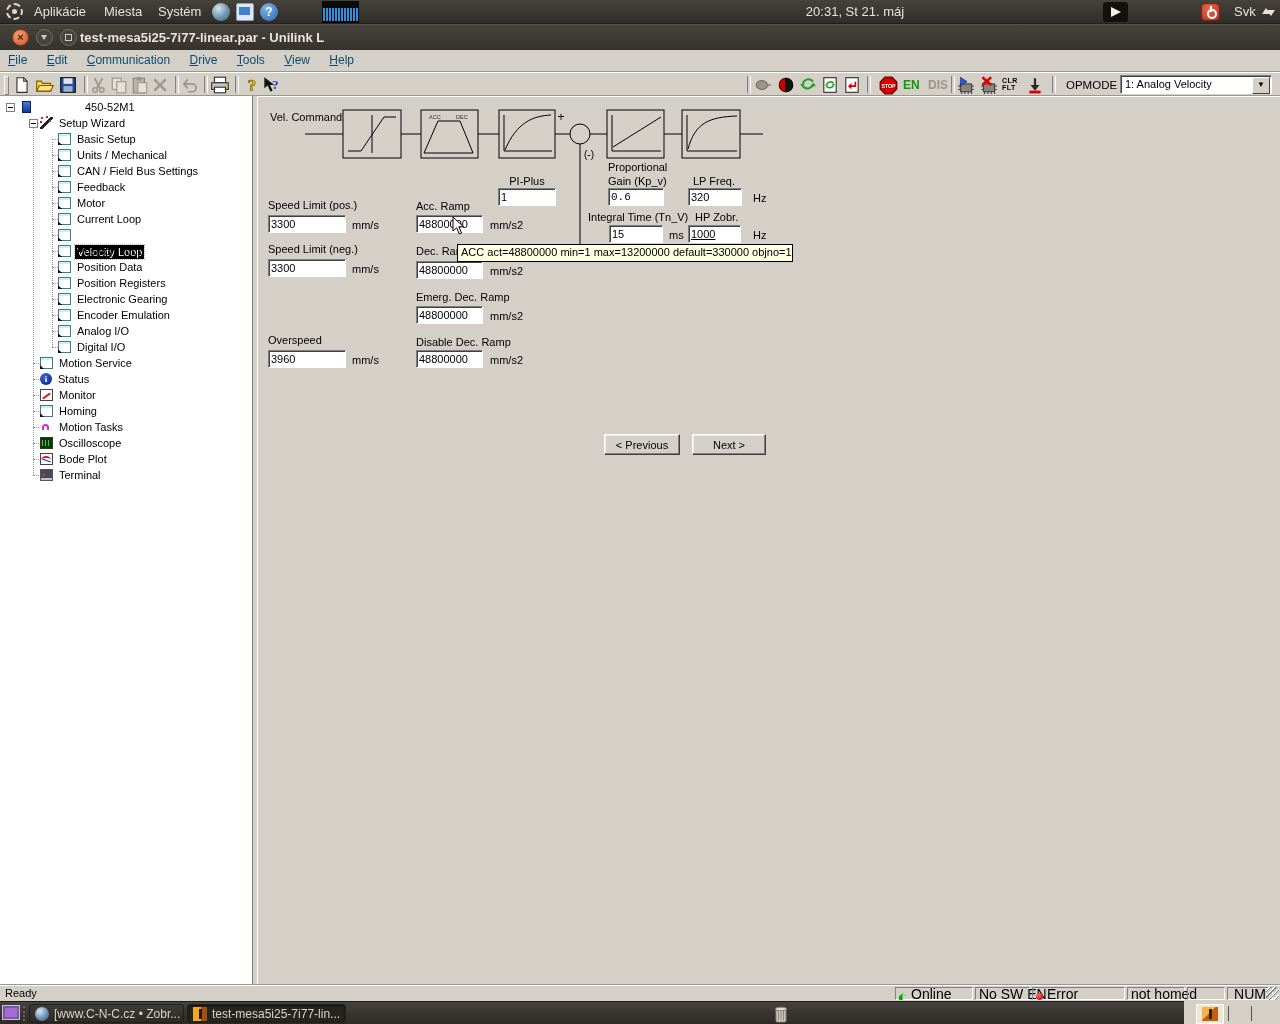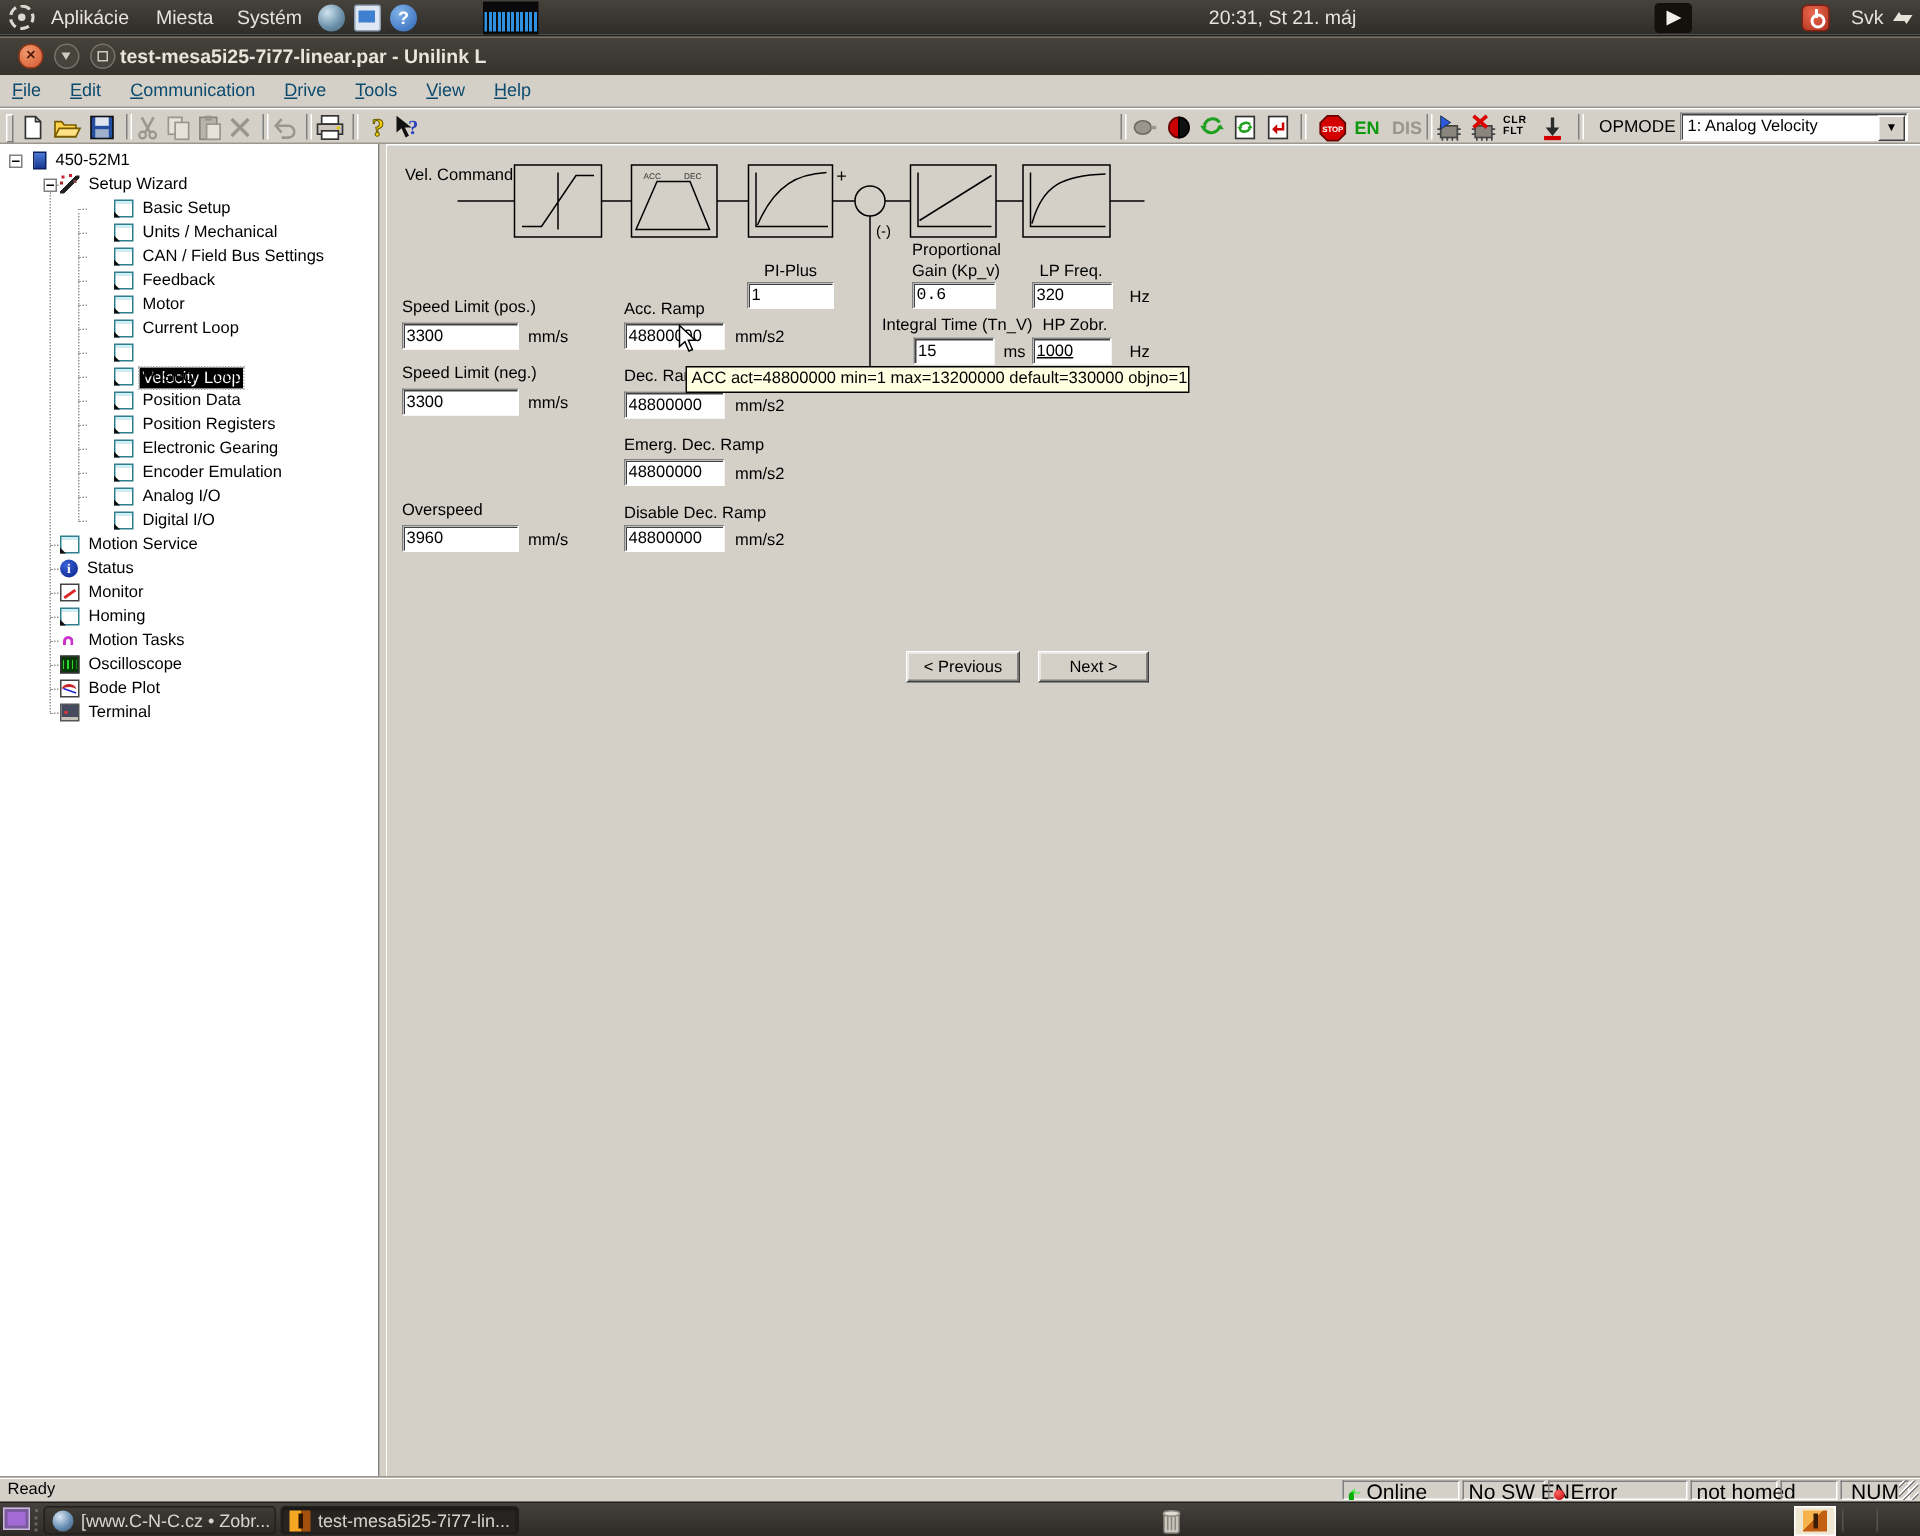--- a/index.html
+++ b/index.html
@@ -68,21 +68,21 @@
   #opmode-combo{position:absolute;left:1120px;top:2px;width:152px;height:19px;background:#fff;box-sizing:border-box;
     border:1px solid #808080;border-bottom-color:#fff;border-right-color:#fff;box-shadow:inset 1px 1px 0 #404040;}
   #opmode-combo .val{position:absolute;left:4px;top:2px;font-size:11px;}
   #opmode-combo .arrow{position:absolute;right:1px;top:1px;width:16px;height:15px;background:#d4d0c8;
     border:1px solid;border-color:#fff #404040 #404040 #fff;text-align:center;font-size:8px;line-height:14px;color:#000;}
   
   #tree-panel{position:absolute;left:0;top:96px;width:253px;height:888px;background:#fff;
     border-right:1px solid #808080;box-sizing:border-box;overflow:hidden;}
   #tree{position:absolute;left:0;top:3px;right:0;}
   .trow{position:relative;height:16px;display:flex;align-items:center;font-size:11px;white-space:nowrap;}
-  .lv0{padding-left:20px;}.lv1{padding-left:40px;}.lv2{padding-left:76px;}
+  .lv0{padding-left:20px;gap:48px;}.lv1{padding-left:40px;}.lv2{padding-left:58px;}
   .lv1::before,.lv2::before{content:"";position:absolute;top:8px;width:6px;border-top:1px dotted #9a968e;}
   .lv1::before{left:33px;}.lv2::before{left:52px;}
   .texp{display:none;position:absolute;top:4px;width:9px;height:9px;background:#fff;border:1px solid #808080;box-sizing:border-box;}
   .texp:after{content:"";position:absolute;left:1px;top:3px;width:5px;border-top:1px solid #000;}
   .exp .texp{display:block;}
   .lv0 .texp{left:6px;}.lv1 .texp{left:29px;}
   .guide{position:absolute;border-left:1px dotted #9a968e;}
   #guide1{left:33px;top:31px;height:348px;}
   #guide2{left:52px;top:46px;height:205px;}
   .ticon{position:relative;width:13px;height:12px;margin-right:4px;flex-shrink:0;}
@@ -129,21 +129,21 @@
     border-top:1px solid #9b978f;box-shadow:inset 0 1px 0 #fff;box-sizing:border-box;}
   #ready-label{position:absolute;left:5px;top:2px;font-size:11px;}
   .spanel{position:absolute;top:2px;height:13px;border:1px solid;border-color:#808080 #fff #fff #808080;
     font-size:14px;line-height:12px;padding-left:3px;box-sizing:border-box;white-space:nowrap;}
   .sicon{display:inline-block;width:8px;height:8px;margin-right:4px;vertical-align:-1px;}
   #online-icon{background:linear-gradient(45deg,#0a0 40%,#5e5 60%);clip-path:polygon(0 55%,55% 0,55% 35%,100% 35%,100% 45%,45% 45%,45% 100%,0 100%);}
   #error-icon{border-radius:50%;background:radial-gradient(circle at 35% 30%,#f66,#b00);width:7px;height:7px;}
   #grip{position:absolute;right:1px;top:2px;width:13px;height:13px;
     background:repeating-linear-gradient(135deg,transparent 0 2px,#fff 2px 3px,#808080 3px 4px);}
   
-  #taskbar{position:absolute;left:0;top:1001px;width:1280px;height:23px;
+  #taskbar{position:absolute;left:0;top:1001px;width:1184px;height:23px;
     background:linear-gradient(#45413c,#2e2b27);border-top:1px solid #1f1d1a;box-sizing:border-box;}
   #ws-icon{position:absolute;left:2px;top:3px;width:18px;height:15px;background:#7c5a9e;border:1px solid #cbbade;box-sizing:border-box;}
   #ws-icon:after{content:"";position:absolute;left:2px;top:2px;right:2px;bottom:2px;background:#a36bd6;}
   #tb-handle{position:absolute;left:23px;top:4px;width:2px;height:15px;border-left:2px dotted #6a655e;}
   .taskbtn{position:absolute;top:2px;height:19px;border-radius:3px;border:1px solid #211f1c;box-sizing:border-box;
     color:#d8d4cc;font-size:12px;display:flex;align-items:center;padding:0 5px;white-space:nowrap;overflow:hidden;}
   #taskbtn-browser{left:29px;width:155px;background:linear-gradient(#3e3a34,#2d2a26);}
   #taskbtn-unilink{left:187px;width:159px;background:#262320;box-shadow:inset 0 1px 2px #141210;}
   .tbicon{width:14px;height:14px;margin-right:5px;flex-shrink:0;}
   #browser-task-icon{border-radius:50%;background:radial-gradient(circle at 35% 30%,#d9e7f2,#6a8fb5 55%,#32536f);}

